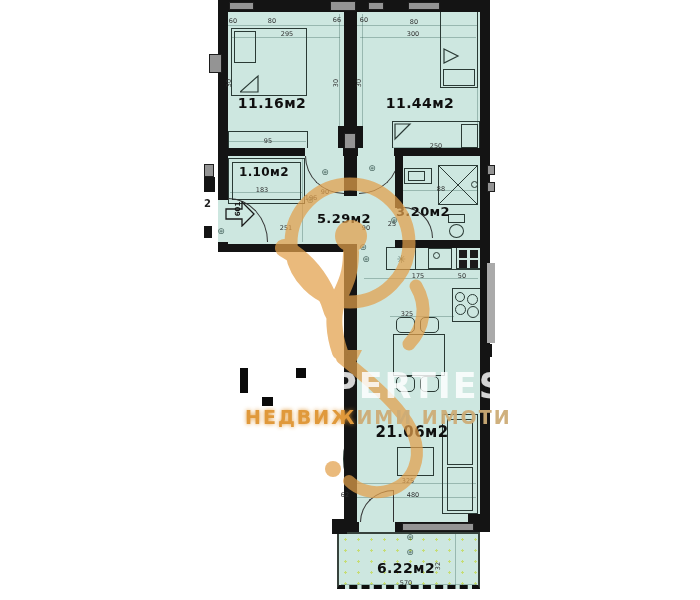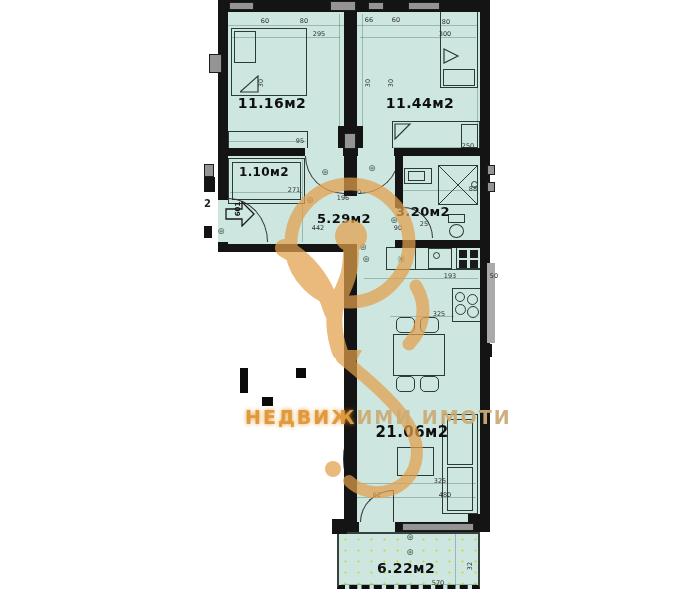--- a/index.html
+++ b/index.html
@@ -22,21 +22,21 @@
   
   .arc{position:absolute;z-index:2;box-sizing:border-box;}
   
   .terrace{position:absolute;left:337px;top:532px;width:143px;height:57px;z-index:1;
       background-color:var(--floor-fill,#cde7e0);
       background-image:radial-gradient(var(--terrace-dot,#c6dd74) 1.3px, transparent 1.5px);
       background-size:13px 11px;border:2px solid #37423c;border-bottom:4px dashed #0e0e0e;box-sizing:border-box;}
   
   .room-label{position:absolute;transform:translate(-50%,-50%);font-weight:bold;color:#0f0f0f;
       letter-spacing:.4px;z-index:6;white-space:nowrap;}
-  .dim{position:absolute;transform:translate(-50%,-50%);font-size:6.5px;color:#2e2e2e;z-index:6;white-space:nowrap;margin-left:32px;}
+  .dim{position:absolute;transform:translate(-50%,-50%);font-size:6.5px;color:#2e2e2e;z-index:6;white-space:nowrap;}
   .dim.rot90{transform:translate(-50%,-50%) rotate(-90deg);}
   .fixture{position:absolute;transform:translate(-50%,-50%);font-size:9px;color:#32504a;opacity:.85;z-index:6;}
   .frag{position:absolute;background:#0a0a0a;z-index:11;}
   .entr-num{position:absolute;left:229px;top:205px;width:18px;text-align:center;font-size:7px;font-weight:bold;
       color:#111;transform:rotate(-90deg);z-index:7;}
   .adj-label{position:absolute;left:204px;top:198px;font-size:10px;font-weight:bold;color:#222;z-index:6;}
   
   .wm-svg{position:absolute;left:0;top:0;z-index:10;pointer-events:none;}
   .wm-brand{position:absolute;left:331px;top:366px;font-size:35px;font-weight:bold;letter-spacing:2px;
       color:rgba(255,255,255,.82);z-index:12;white-space:nowrap;}
@@ -205,28 +205,28 @@
         <div class="dim" style="left: 287px; top: 34px;">295</div>
         <div class="dim" style="left: 337px; top: 20px;">66</div>
         <div class="dim" style="left: 364px; top: 20px;">60</div>
         <div class="dim" style="left: 414px; top: 22px;">80</div>
         <div class="dim" style="left: 413px; top: 34px;">300</div>
         <div class="dim rot90" style="left: 229px; top: 83px;">30</div>
         <div class="dim rot90" style="left: 336px; top: 83px;">30</div>
         <div class="dim rot90" style="left: 359px; top: 83px;">30</div>
         <div class="dim" style="left: 268px; top: 141px;">95</div>
         <div class="dim" style="left: 436px; top: 146px;">250</div>
-        <div class="dim" style="left: 262px; top: 190px;">271</div>
+        <div class="dim" style="left: 262px; top: 190px;">183</div>
         <div class="dim" style="left: 441px; top: 189px;">88</div>
         <div class="dim" style="left: 325px; top: 192px;">90</div>
         <div class="dim" style="left: 311px; top: 198px;">196</div>
-        <div class="dim" style="left: 286px; top: 228px;">442</div>
+        <div class="dim" style="left: 286px; top: 228px;">251</div>
         <div class="dim" style="left: 366px; top: 228px;">90</div>
         <div class="dim" style="left: 392px; top: 224px;">25</div>
-        <div class="dim" style="left: 418px; top: 276px;">193</div>
+        <div class="dim" style="left: 418px; top: 276px;">175</div>
         <div class="dim" style="left: 462px; top: 276px;">50</div>
         <div class="dim" style="left: 407px; top: 314px;">325</div>
         <div class="dim" style="left: 408px; top: 481px;">325</div>
         <div class="dim" style="left: 413px; top: 495px;">480</div>
         <div class="dim" style="left: 345px; top: 495px;">62</div>
         <div class="dim" style="left: 406px; top: 583px;">570</div>
         <div class="dim rot90" style="left: 438px; top: 566px;">32</div>
       </div>
 
     <div>
@@ -251,14 +251,15 @@
       <path d="M284,248 C310,262 325,285 333,312" stroke-width="18"></path>
       <path d="M416,286 C428,306 424,328 409,344" stroke-width="13"></path>
       <path d="M342,358 C392,398 428,432 414,468 C404,494 368,500 349,481" stroke-width="12"></path>
       <circle cx="333" cy="469" r="8" fill="#e3a04b" stroke="none"></circle>
       <polygon points="345,350 362,350 353,368" fill="#e3a04b" stroke="none"></polygon>
     </g>
   </svg>
   <div class="frag" style="left:240px;top:368px;width:8px;height:25px;"></div>
   <div class="frag" style="left:296px;top:368px;width:10px;height:10px;"></div>
   <div class="frag" style="left:262px;top:397px;width:11px;height:9px;"></div>
+  <div class="wm-brand">PERTIES</div>
   <div class="wm-sub"><span class="l">НЕДВИЖ</span><span class="r">ИМИ ИМОТИ</span></div>
 </div>
 
 </body></html>

